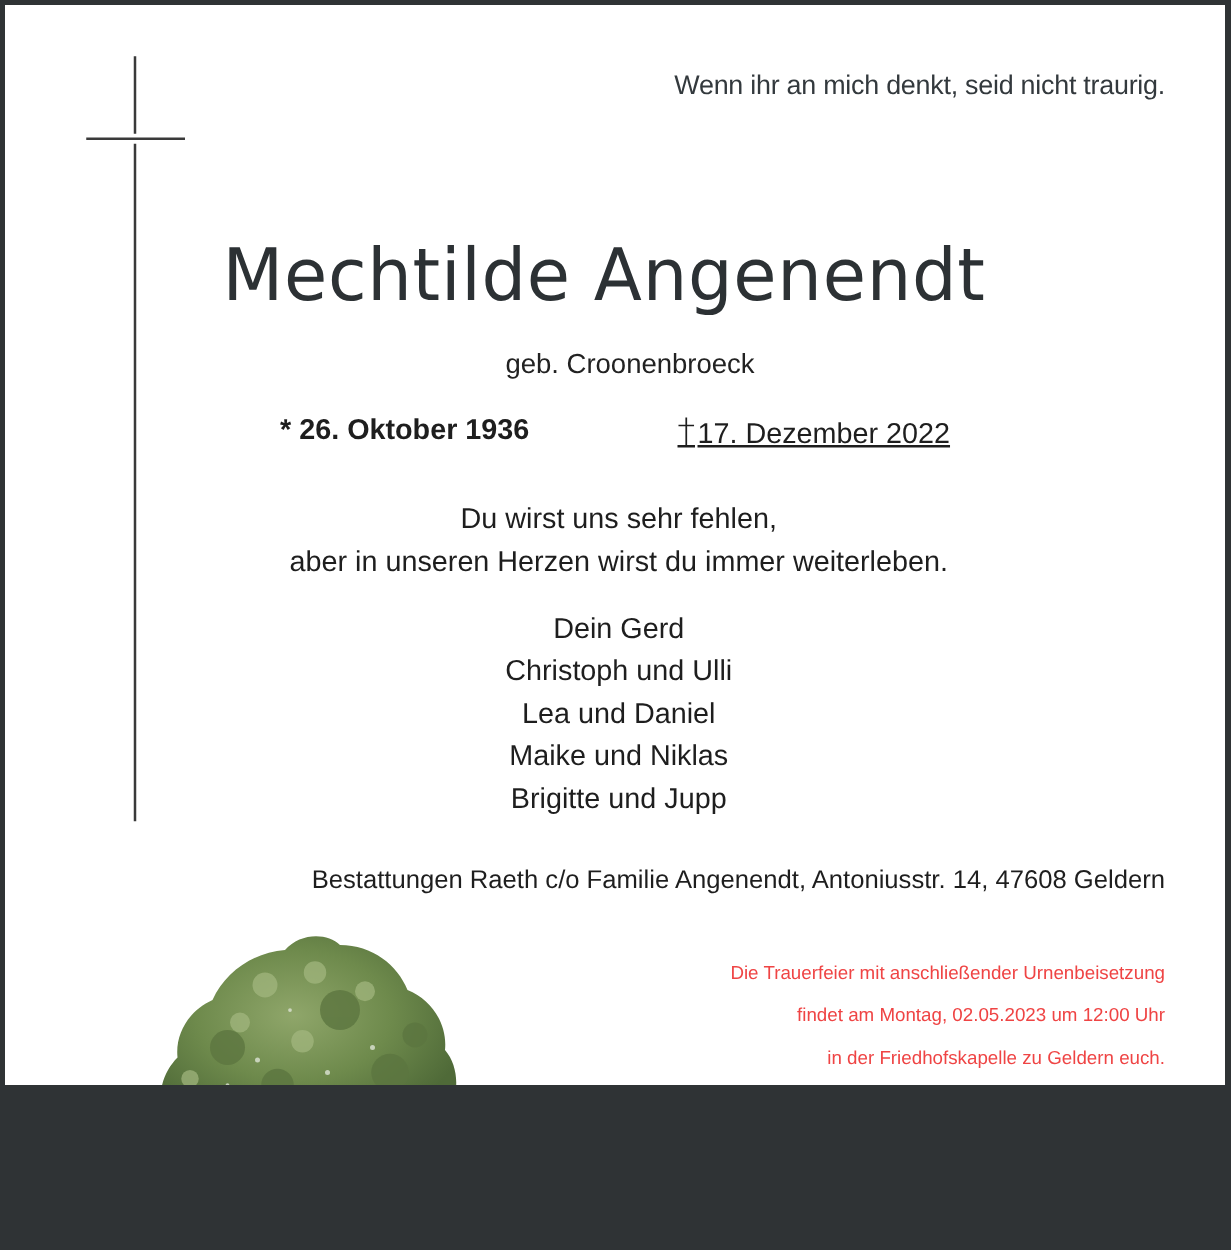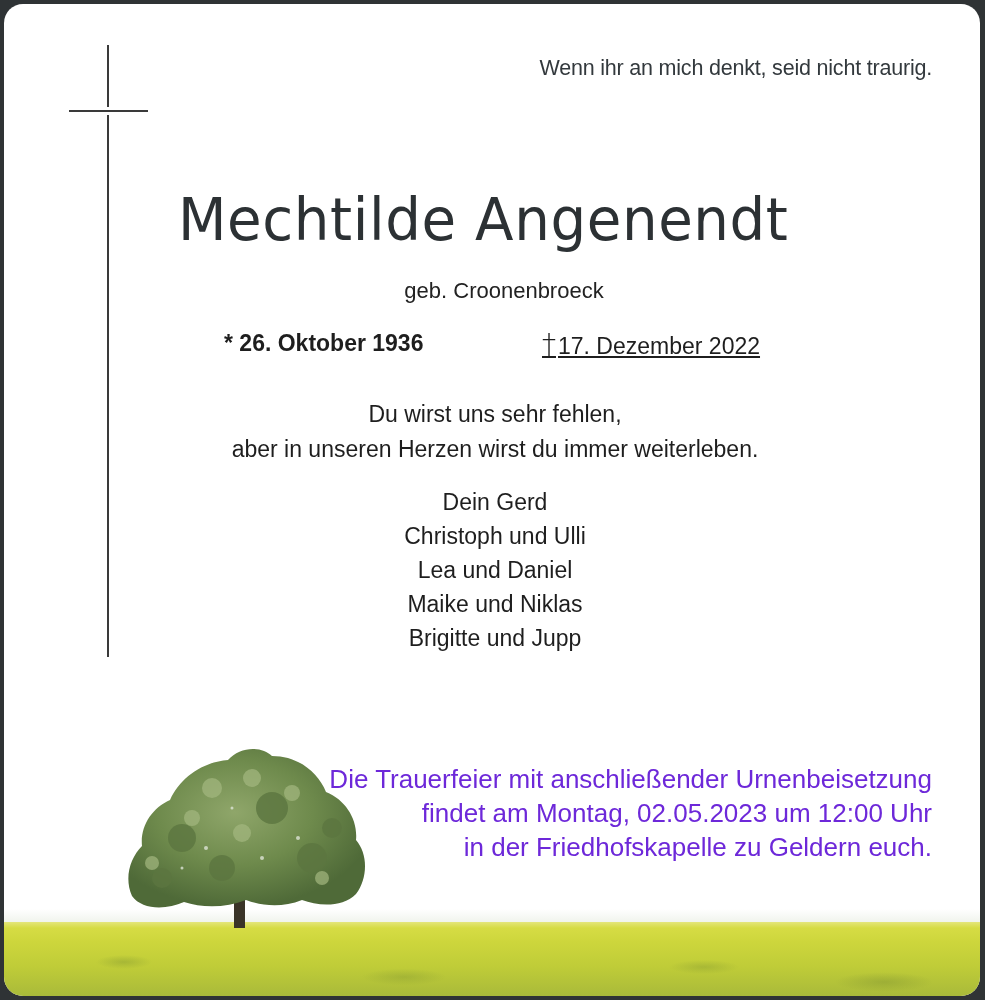--- a/index.html
+++ b/index.html
@@ -1,32 +1,32 @@
 <!DOCTYPE html>
 <html><head>
 <meta charset="utf-8">
 <style>
   html, body { margin: 0; padding: 0; }
   body { width: 985px; height: 1000px; background: #2f3335; position: relative; overflow: hidden; }
   .frame {
-    position: absolute; left: 4px; top: 4px; width: 976px; height: 992px;
-    background: #ffffff; overflow: hidden; border-radius: 19px;
+    position: absolute; left: 4px; top: 4px; width: 976px; height: 864px;
+    background: #ffffff; overflow: hidden;
   }
   .txt { position: absolute; font-family: "Liberation Sans", "DejaVu Sans", sans-serif; color: #1e1e1e; white-space: nowrap; }
   .poem { right: 48px; top: 48px; text-align: right; font-size: 21.5px; line-height: 33.5px; color: #33393d; letter-spacing: -0.2px; }
   .poem div { display: block; }
   .name { left: 174px; top: 182px; font-size: 58px; font-weight: normal; color: #2c3134; letter-spacing: 0.6px; font-family: "DejaVu Sans", sans-serif; transform: scaleX(0.97); transform-origin: left top; }
   .maiden { left: 0; width: 1000px; text-align: center; top: 274px; font-size: 22px; color: #222; }
   .born { left: 220px; top: 326px; font-size: 23px; color: #1e1e1e; font-weight: bold; }
   .died { left: 538px; top: 324px; font-size: 23px; color: #1e1e1e; text-decoration: underline; }
   .died .dagger { font-size: 28px; margin-right: 2px; font-family: "DejaVu Sans", sans-serif; font-weight: 300; }
   .farewell { left: 0; width: 982px; text-align: center; top: 393px; font-size: 23px; line-height: 35px; color: #1e1e1e; }
   .mourners { left: 0; width: 982px; text-align: center; top: 481px; font-size: 23px; line-height: 34px; color: #1e1e1e; }
   .address { right: 48px; top: 688px; font-size: 20.5px; color: #1e1e1e; text-align: right; }
-  .service { right: 48px; top: 758px; font-size: 26px; line-height: 34px; color: #6d28d9; text-align: right; }
+  .service { right: 48px; top: 758px; font-size: 15px; line-height: 34px; color: #ef4444; text-align: right; }
 
   .cross-v1 { position: absolute; left: 103px; top: 41px; width: 2px; height: 62px; background: #3a3a3a; }
   .cross-h { position: absolute; left: 65px; top: 106px; width: 79px; height: 2px; background: #3a3a3a; }
   .cross-v2 { position: absolute; left: 103px; top: 111px; width: 2px; height: 542px; background: #3a3a3a; }
 
   .field {
     position: absolute; left: 0; top: 918px; width: 976px; height: 74px;
     background:
       radial-gradient(ellipse 40px 10px at 120px 40px, rgba(140,160,50,0.5), transparent 70%),
       radial-gradient(ellipse 60px 12px at 400px 55px, rgba(140,160,50,0.45), transparent 70%),
@@ -63,20 +63,21 @@
     <div>Lea und Daniel</div>
     <div>Maike und Niklas</div>
     <div>Brigitte und Jupp</div>
   </div>
 
   <div class="txt farewell">
     <div>Du wirst uns sehr fehlen,</div>
     <div>aber in unseren Herzen wirst du immer weiterleben.</div>
   </div>
 
+  <div class="txt address">Bestattungen Raeth c/o Familie Angenendt, Antoniusstr. 14, 47608 Geldern</div>
 
   <div class="txt service">
     <div>Die Trauerfeier mit anschließender Urnenbeisetzung</div>
     <div>findet am Montag, 02.05.2023 um 12:00 Uhr</div>
     <div>in der Friedhofskapelle zu Geldern euch.</div>
   </div>
 
   <div class="field-haze"></div>
   <div class="field"></div>
 

